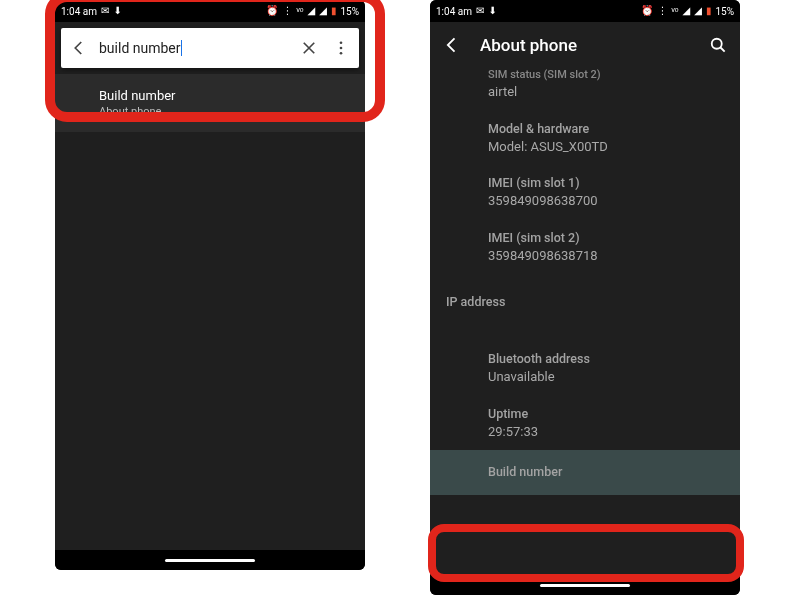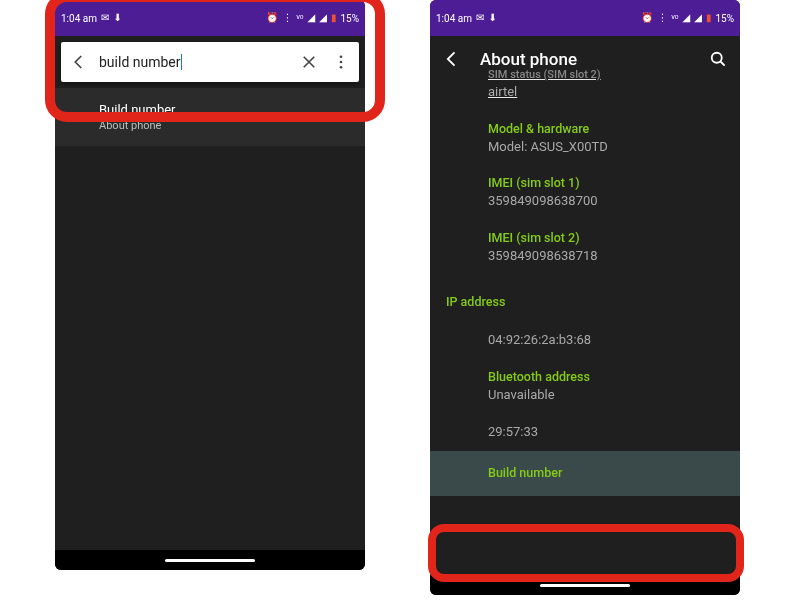--- a/index.html
+++ b/index.html
@@ -17,22 +17,22 @@
     background: #1f1f1f;
     border-radius: 6px;
     overflow: hidden;
     color: #e6e6e6;
   }
   .phone-left { left: 55px; top: 0; height: 570px; }
   .phone-right { left: 430px; top: 0; height: 595px; }
 
   
   .status-bar {
-    height: 36px;
-    background: #4c1d95;
+    height: 22px;
+    background: #000000;
     color: #fff;
     font-size: 10px;
     display: flex;
     align-items: center;
     padding: 0 6px;
     justify-content: space-between;
   }
   .status-left, .status-right { display: flex; align-items: center; gap: 4px; }
   .sb-glyph { font-size: 10px; line-height: 1; }
   .batt { color: #f05030; }
@@ -83,21 +83,21 @@
     font-size: 17px;
     color: #fff;
   }
   .app-bar .spacer { flex: 1; }
   .hdr-icon { width: 20px; height: 20px; color: #fff; }
   .hdr-icon svg { width: 100%; height: 100%; }
 
   .item {
     padding: 10px 14px 10px 58px;
   }
-  .item-label { font-size: 12.5px; color: #84cc16; margin-bottom: 2px; font-weight: 500; }
+  .item-label { font-size: 12.5px; color: #a3a3a3; margin-bottom: 2px; font-weight: 500; }
   .item-value { font-size: 13px; color: #a9a9a9; line-height: 1.35; }
   .item.highlight { background: #3a4a4a; padding-top: 14px; padding-bottom: 14px; }
 
   .nav-bar {
     position: absolute;
     bottom: 0; left: 0; right: 0;
     height: 20px;
     background: #000;
     display: flex;
     justify-content: center;
@@ -208,47 +208,47 @@
     <div class="spacer"></div>
     <div class="hdr-icon">
       <svg viewBox="0 0 24 24" fill="none" stroke="currentColor" stroke-width="2.2">
           <circle cx="10.5" cy="10.5" r="6"></circle>
           <path d="M20 20l-5-5"></path>
         </svg>
     </div>
   </div>
 
   <div class="scroll-body">
-    <div class="item" style="padding-top:0;text-decoration:underline;">
+    <div class="item" style="padding-top:0;">
       <div class="item-label" style="color:#888;font-size:11px;">SIM status (SIM slot 2)</div>
       <div class="item-value">airtel</div>
     </div>
     <div class="item">
       <div class="item-label">Model &amp; hardware</div>
       <div class="item-value">Model: ASUS_X00TD</div>
     </div>
     <div class="item">
       <div class="item-label">IMEI (sim slot 1)</div>
       <div class="item-value">359849098638700</div>
     </div>
     <div class="item">
       <div class="item-label">IMEI (sim slot 2)</div>
       <div class="item-value">359849098638718</div>
     </div>
     <div class="item" style="margin-top:10px;padding-left:16px;">
       <div class="item-label">IP address</div>
     </div>
     <div class="item">
-      <div class="item-value">04:92:26:2a:b3:68</div>
     </div>
     <div class="item">
       <div class="item-label">Bluetooth address</div>
       <div class="item-value">Unavailable</div>
     </div>
     <div class="item">
+      <div class="item-label">Uptime</div>
       <div class="item-value">29:57:33</div>
     </div>
     <div class="item highlight">
       <div class="item-label">Build number</div>
 
     </div>
   </div>
 
   <div class="nav-bar">
     <div class="nav-pill"></div>

